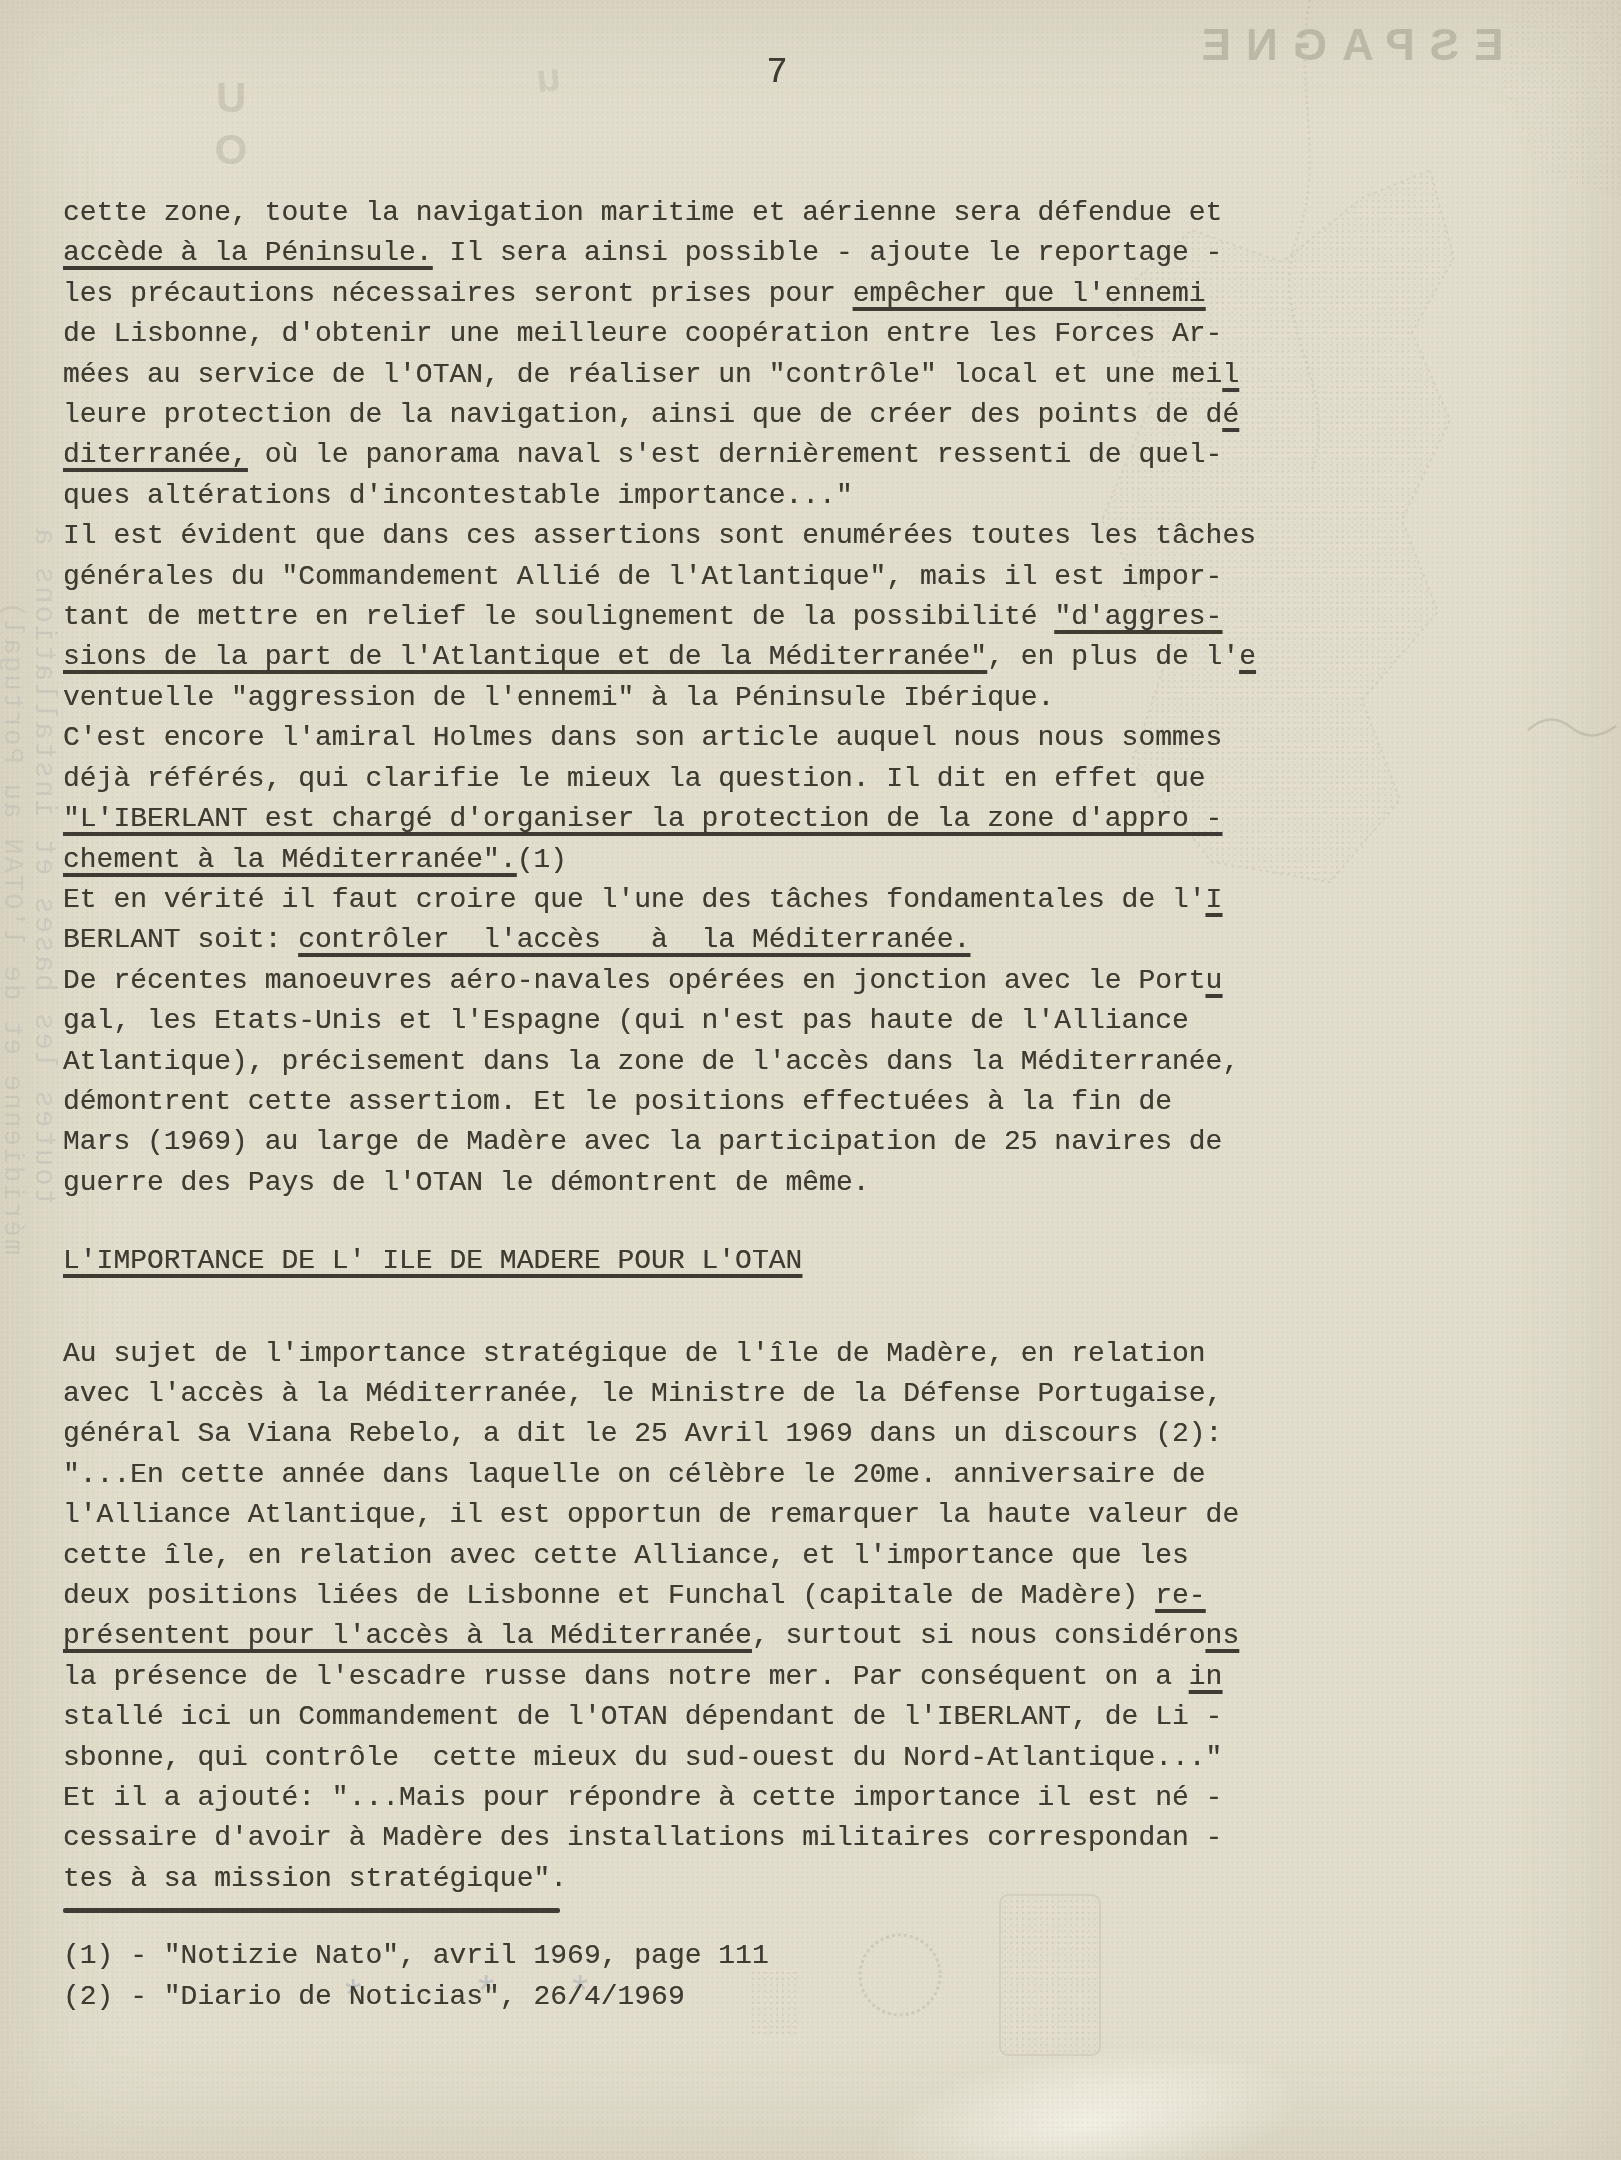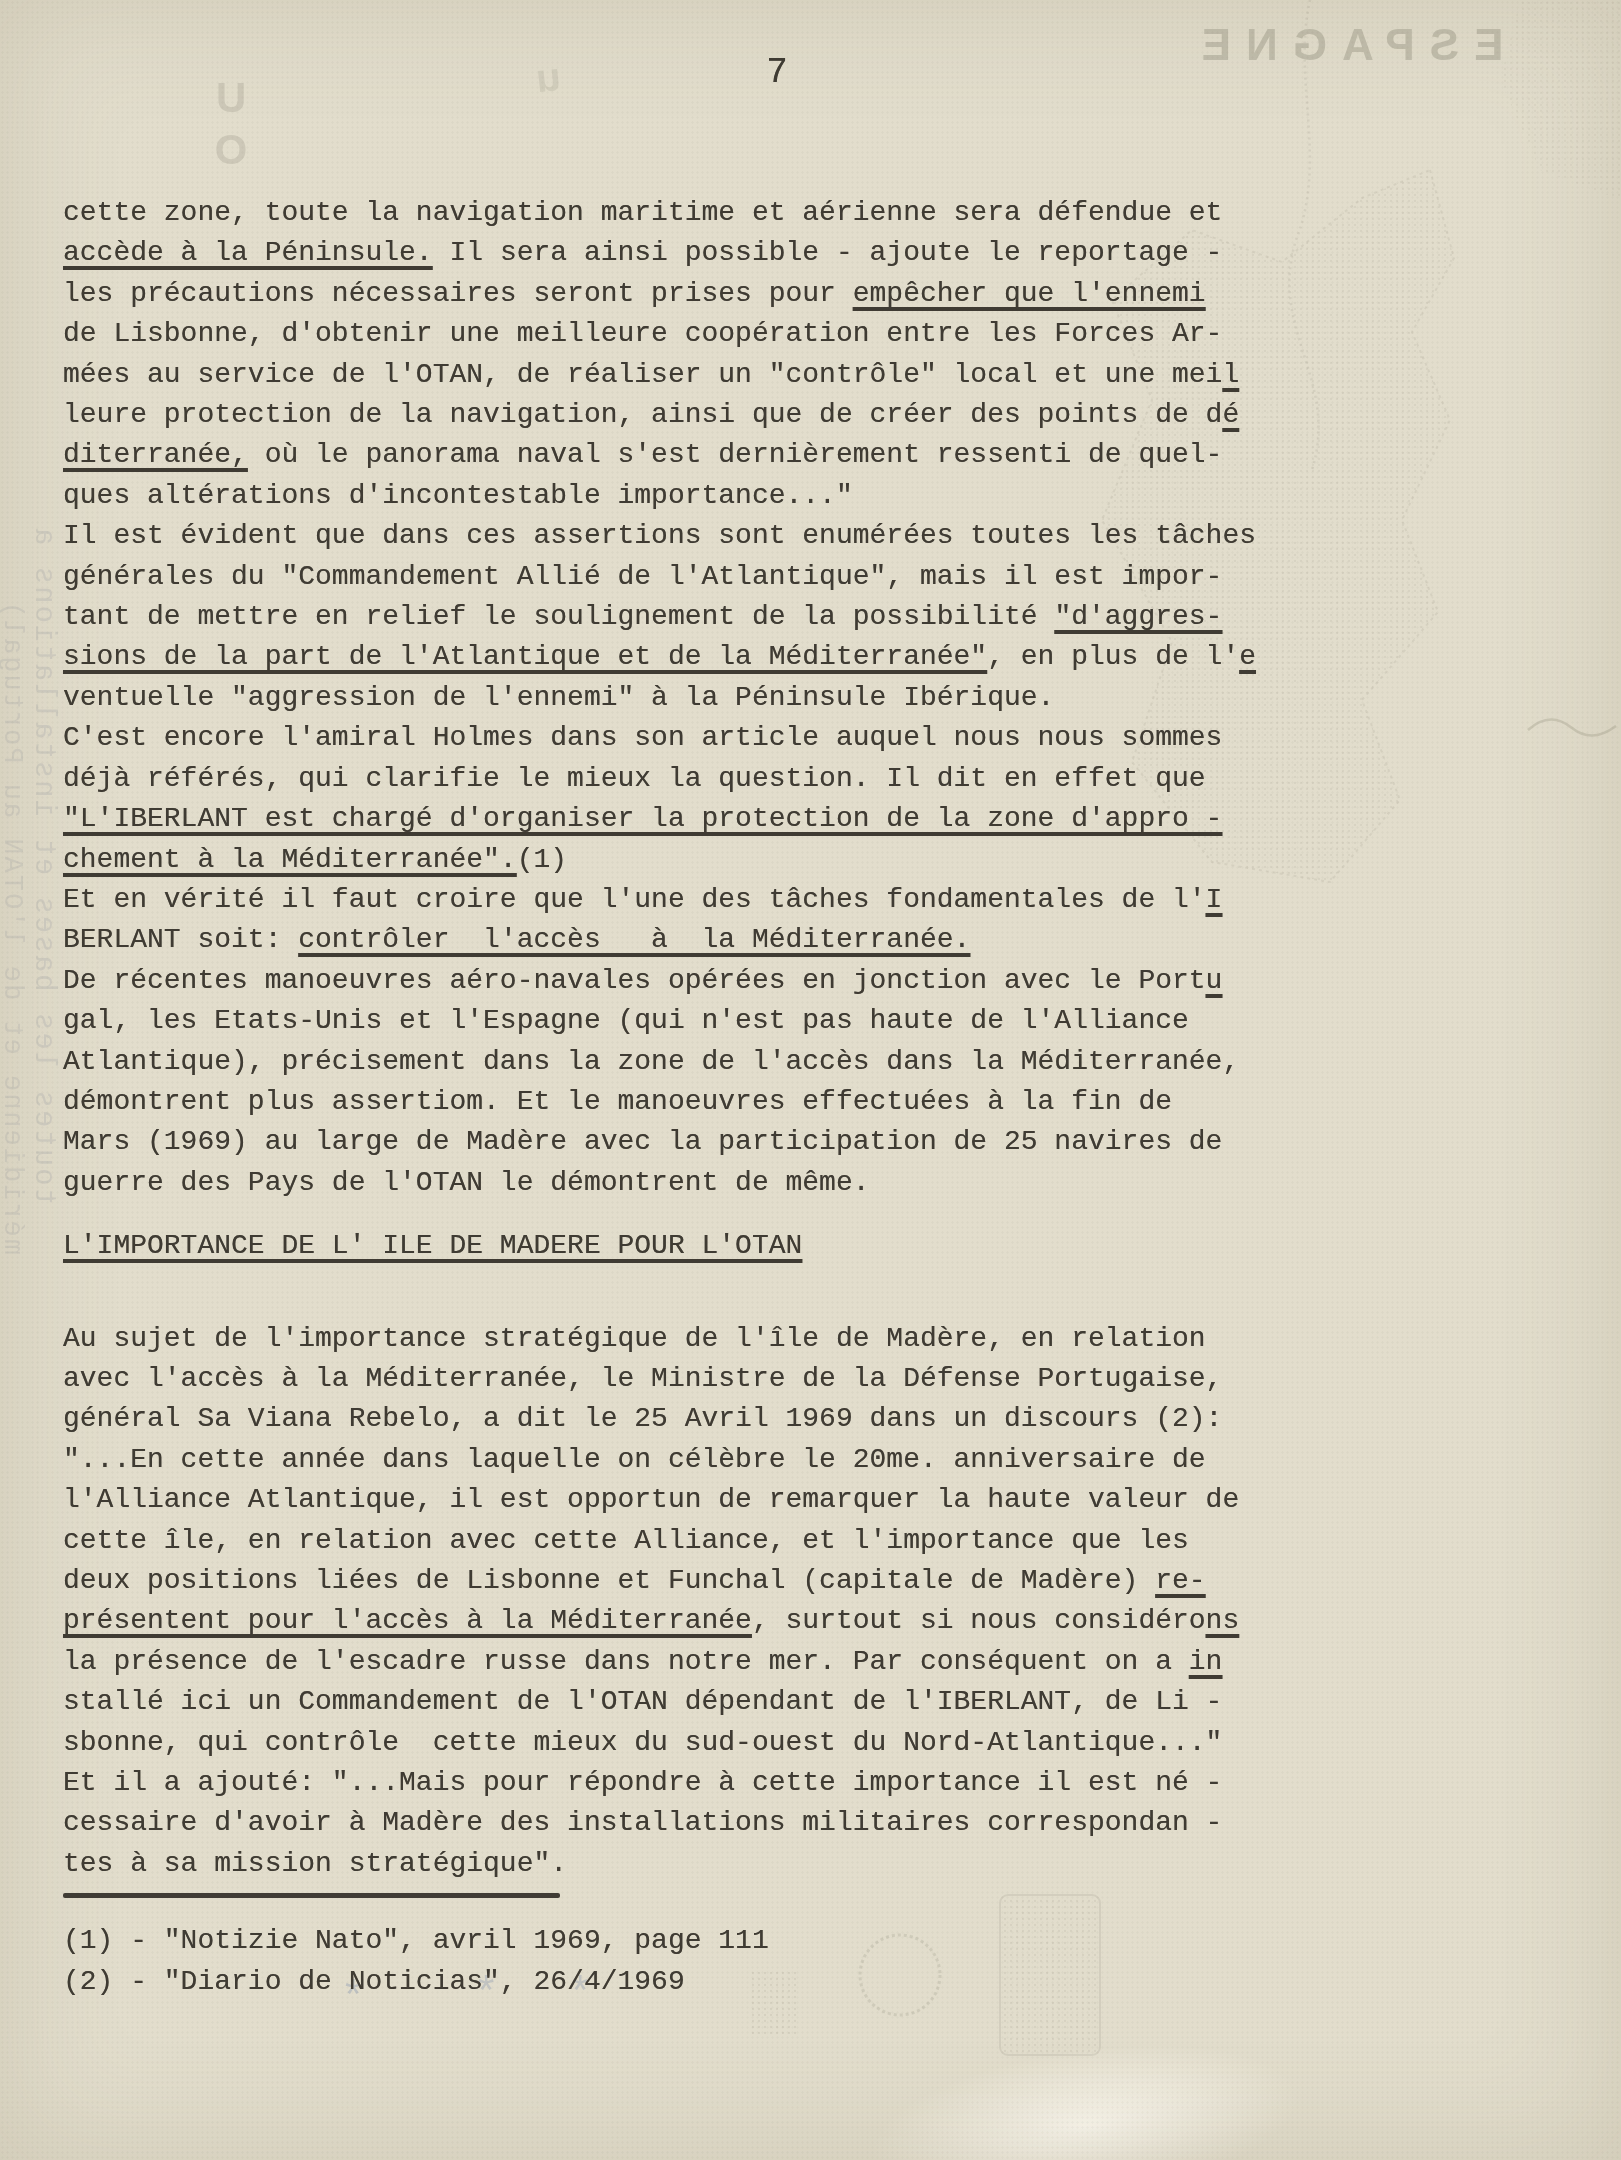--- a/index.html
+++ b/index.html
@@ -30,21 +30,21 @@
     position:absolute;left:63px;top:193px;
     font-size:28px;line-height:40.4px;color:#3f3b33;
     text-shadow:0 0 0.6px rgba(60,56,46,0.6);
   }
   .doc .line{white-space:pre;}
   .doc .u{
     text-decoration:underline;
     text-decoration-thickness:3.5px;
     text-underline-offset:6px;
   }
-  .heading-block{margin-top:23px;}
+  .heading-block{margin-top:38px;}
   .para2-block{margin-top:52px;}
   .footnote-sep{
     margin-top:9px;width:497px;height:5px;background:#403c35;border-radius:2px;
   }
   .footnotes-block{margin-top:23px;}
   
   .bleed-espagne{
     position:absolute;left:1180px;top:20px;width:330px;text-align:center;
     transform:scaleX(-1);
     font-family:"Liberation Sans",sans-serif;font-weight:bold;
@@ -129,21 +129,21 @@
         <div class="line"><span>ventuelle "aggression de l'ennemi" à la Péninsule Ibérique.</span></div>
         <div class="line"><span>C'est encore l'amiral Holmes dans son article auquel nous nous sommes</span></div>
         <div class="line"><span>déjà référés, qui clarifie le mieux la question. Il dit en effet que</span></div>
         <div class="line"><span class="u">"L'IBERLANT est chargé d'organiser la protection de la zone d'appro -</span></div>
         <div class="line"><span class="u">chement à la Méditerranée".</span><span>(1)</span></div>
         <div class="line"><span>Et en vérité il faut croire que l'une des tâches fondamentales de l'</span><span class="u">I</span></div>
         <div class="line"><span>BERLANT soit: </span><span class="u">contrôler  l'accès   à  la Méditerranée.</span></div>
         <div class="line"><span>De récentes manoeuvres aéro-navales opérées en jonction avec le Port</span><span class="u">u</span></div>
         <div class="line"><span>gal, les Etats-Unis et l'Espagne (qui n'est pas haute de l'Alliance</span></div>
         <div class="line"><span>Atlantique), précisement dans la zone de l'accès dans la Méditerranée,</span></div>
-        <div class="line"><span>démontrent plus assertiom. Et le manoeuvres effectuées à la fin de</span></div>
+        <div class="line"><span>démontrent cette assertiom. Et le positions effectuées à la fin de</span></div>
         <div class="line"><span>Mars (1969) au large de Madère avec la participation de 25 navires de</span></div>
         <div class="line"><span>guerre des Pays de l'OTAN le démontrent de même.</span></div>
       </div>
     <div class="heading-block">
         <div class="line"><span class="u">L'IMPORTANCE DE L' ILE DE MADERE POUR L'OTAN</span></div>
       </div>
     <div class="para2-block">
         <div class="line"><span>Au sujet de l'importance stratégique de l'île de Madère, en relation</span></div>
         <div class="line"><span>avec l'accès à la Méditerranée, le Ministre de la Défense Portugaise,</span></div>
         <div class="line"><span>général Sa Viana Rebelo, a dit le 25 Avril 1969 dans un discours (2):</span></div>

